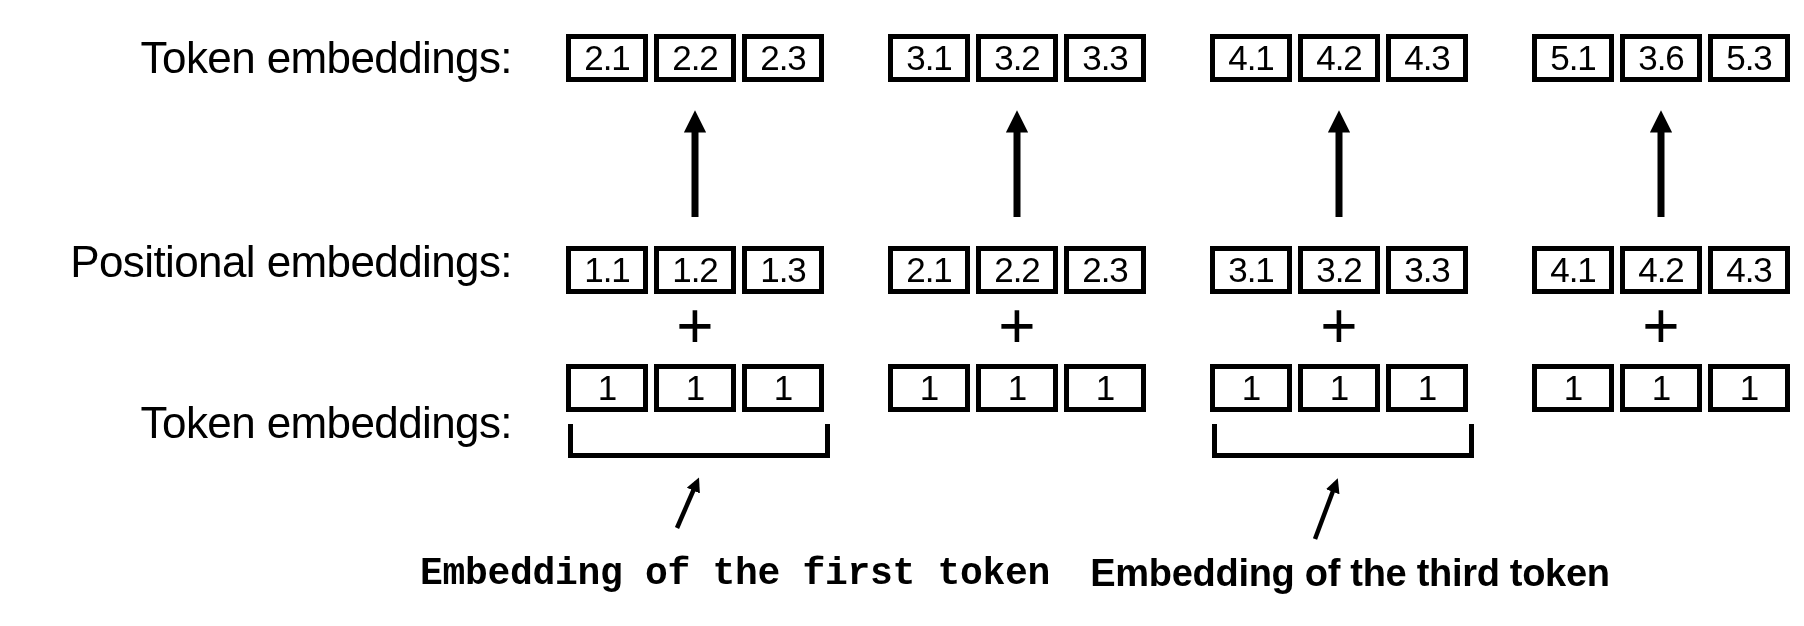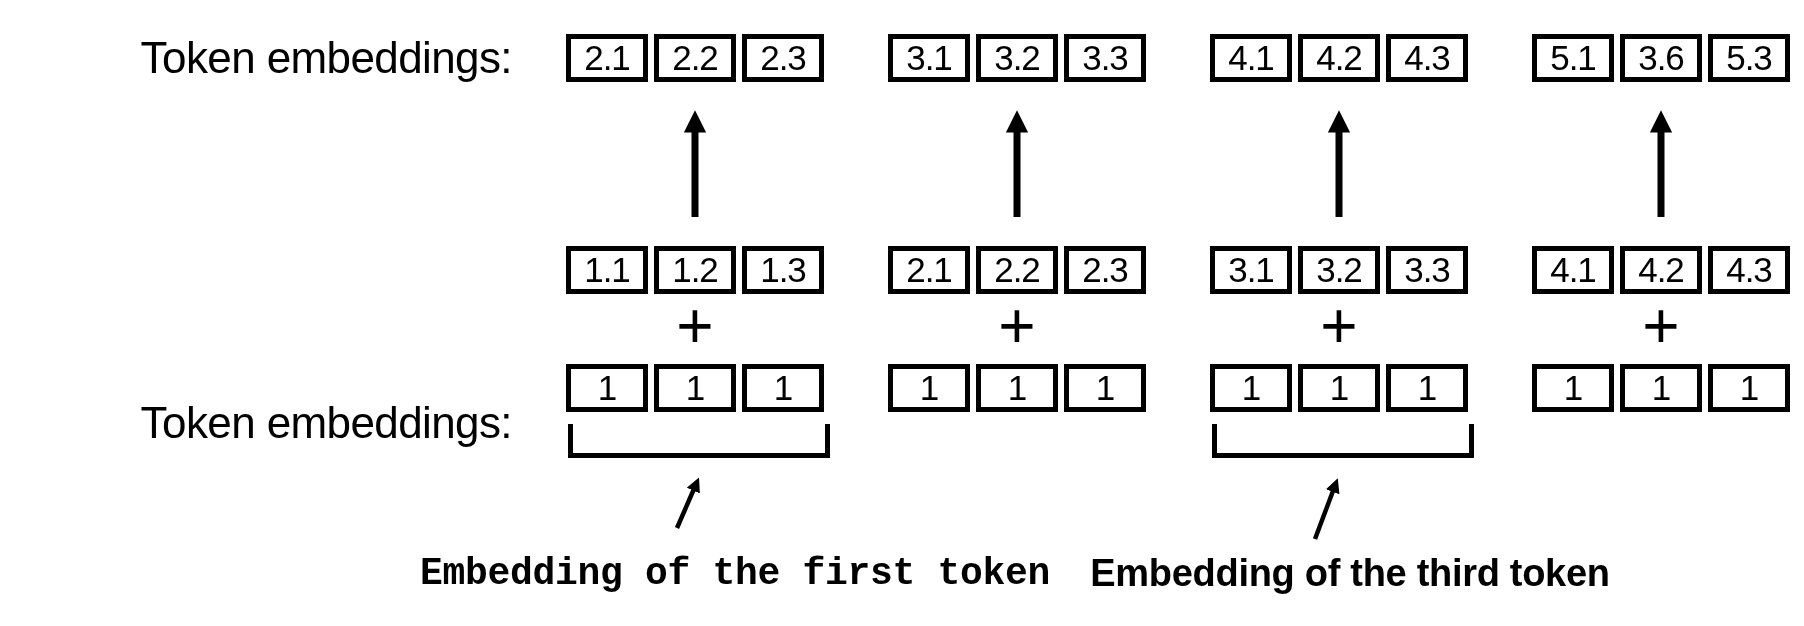--- a/index.html
+++ b/index.html
@@ -53,20 +53,21 @@
   }
   .caption.c1 { left:420px;font-family:Liberation Mono, monospace; }
   .caption.c3 { left:1070px; }
 </style>
 </head>
 <body>
 
 <div class="canvas">
 
   <div class="rowlabel input">Token embeddings:</div>
+  <div class="rowlabel positional">Positional embeddings:</div>
   <div class="rowlabel token">Token embeddings:</div>
 
   <div class="group g1">
     <div class="boxrow row-input">
       <div class="cell">2.1</div>
       <div class="cell">2.2</div>
       <div class="cell">2.3</div>
     </div>
     <div class="boxrow row-pos">
       <div class="cell">1.1</div>

